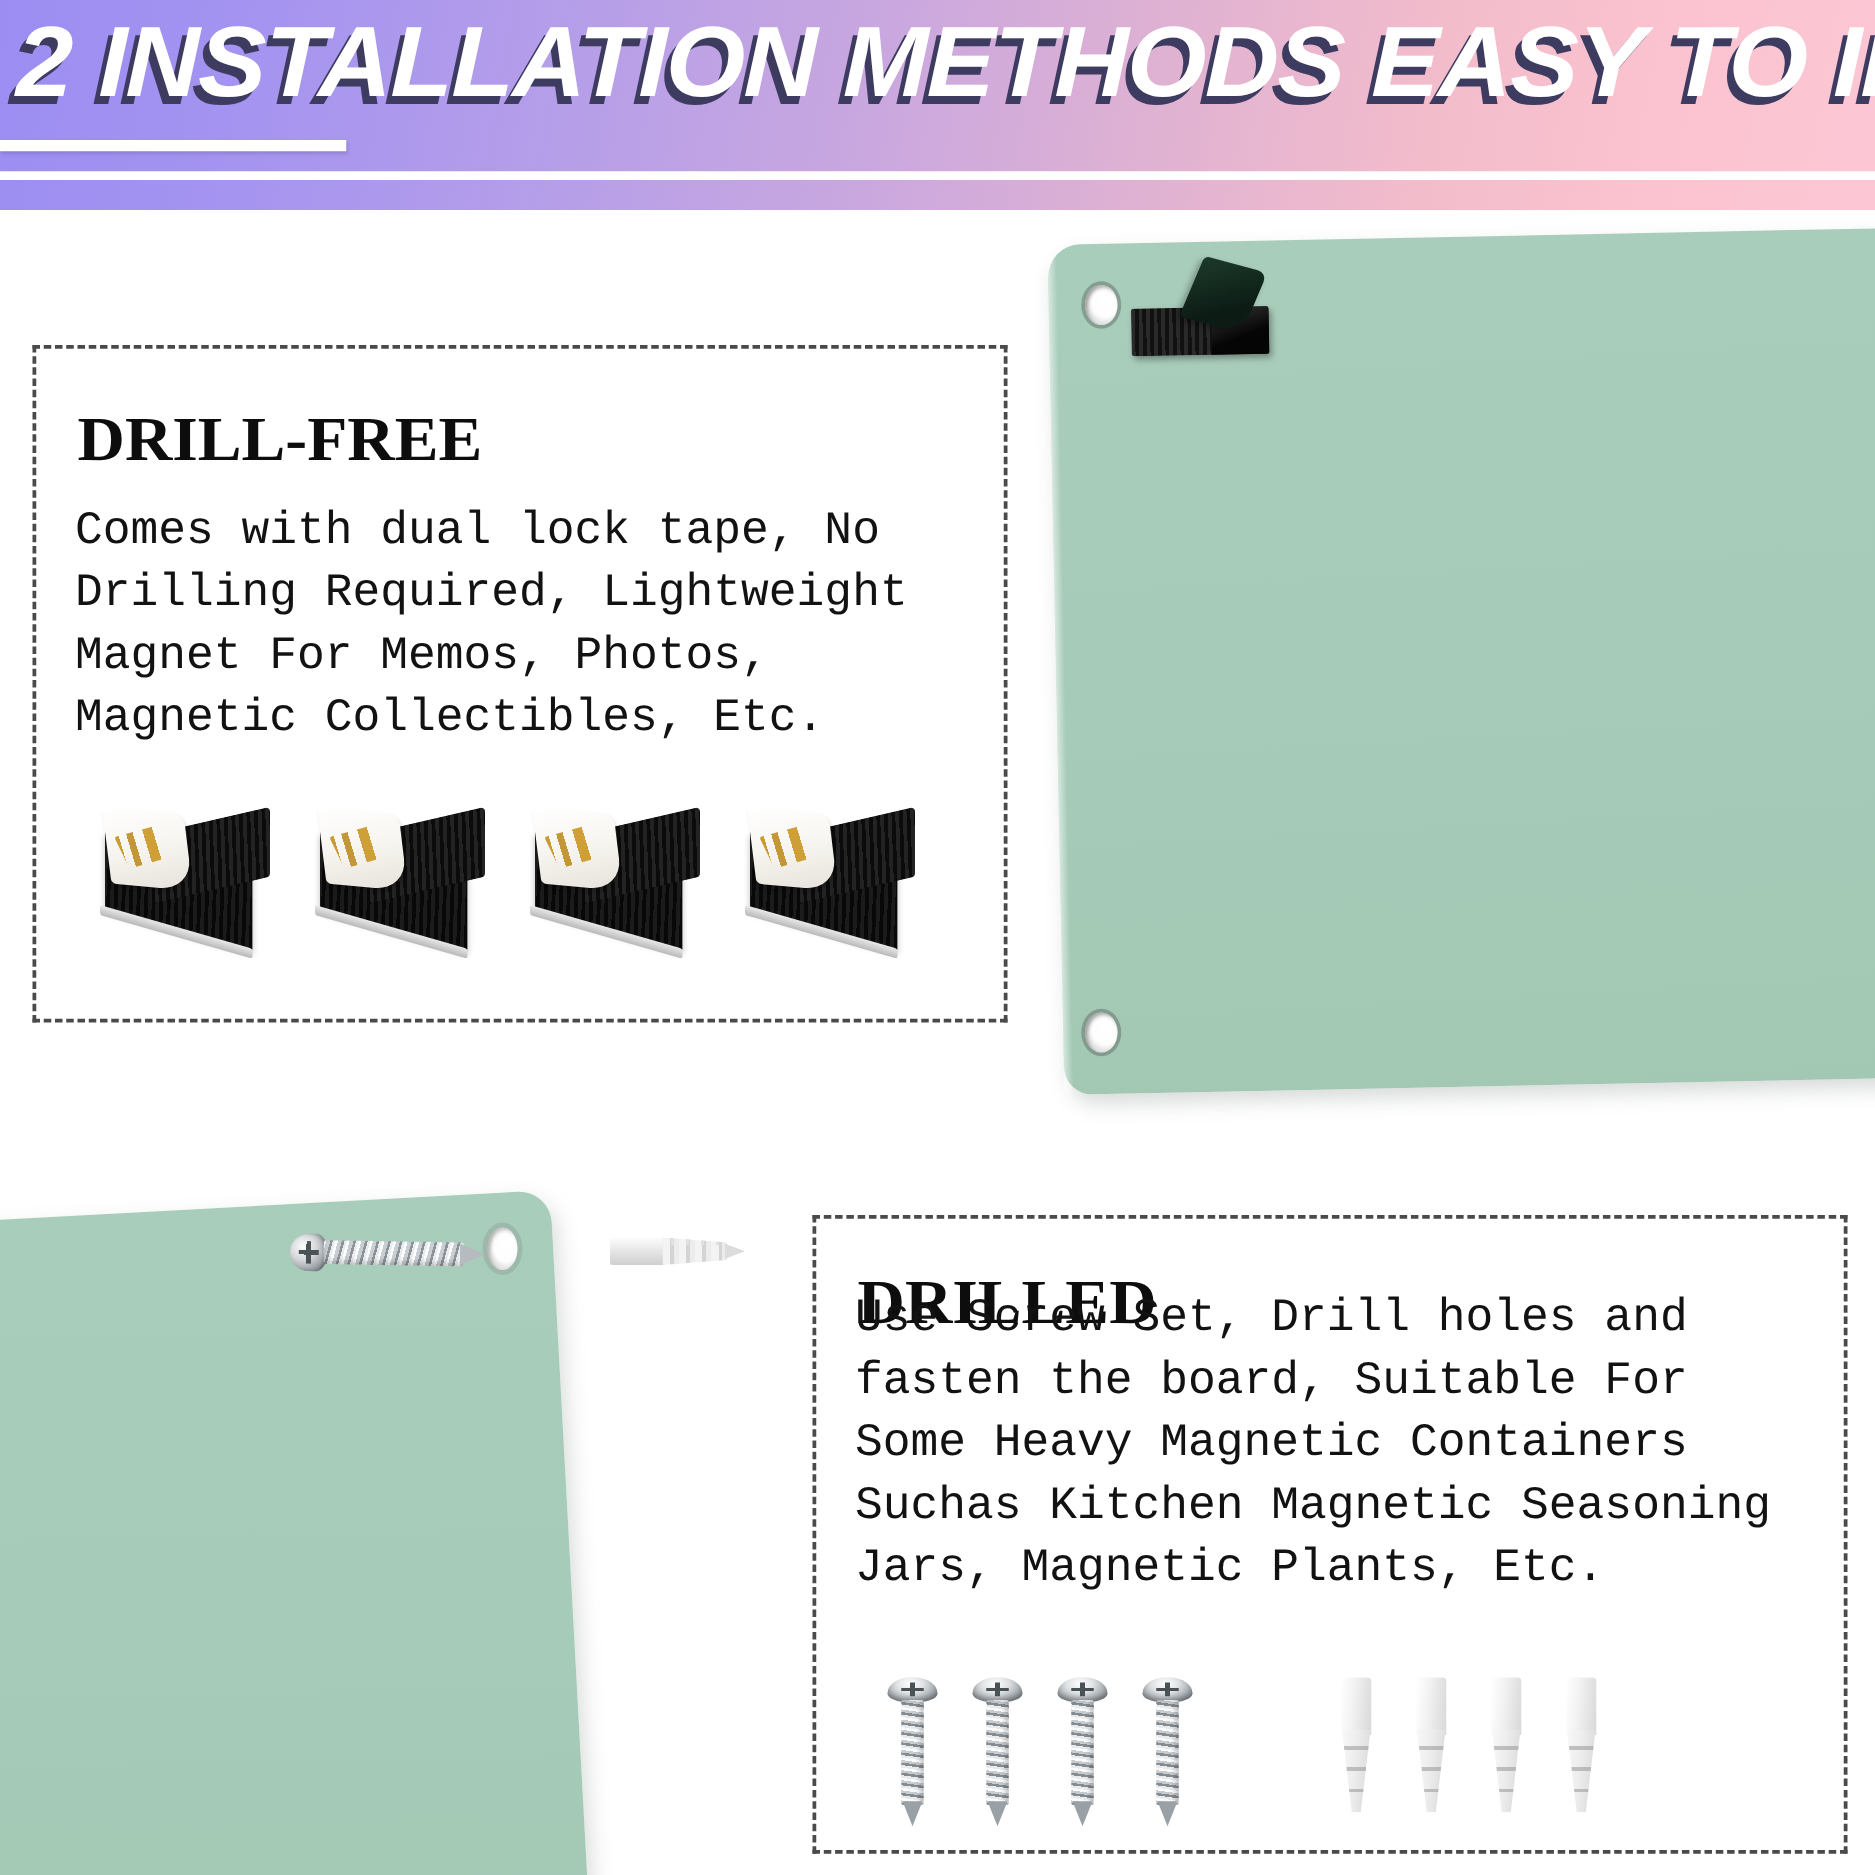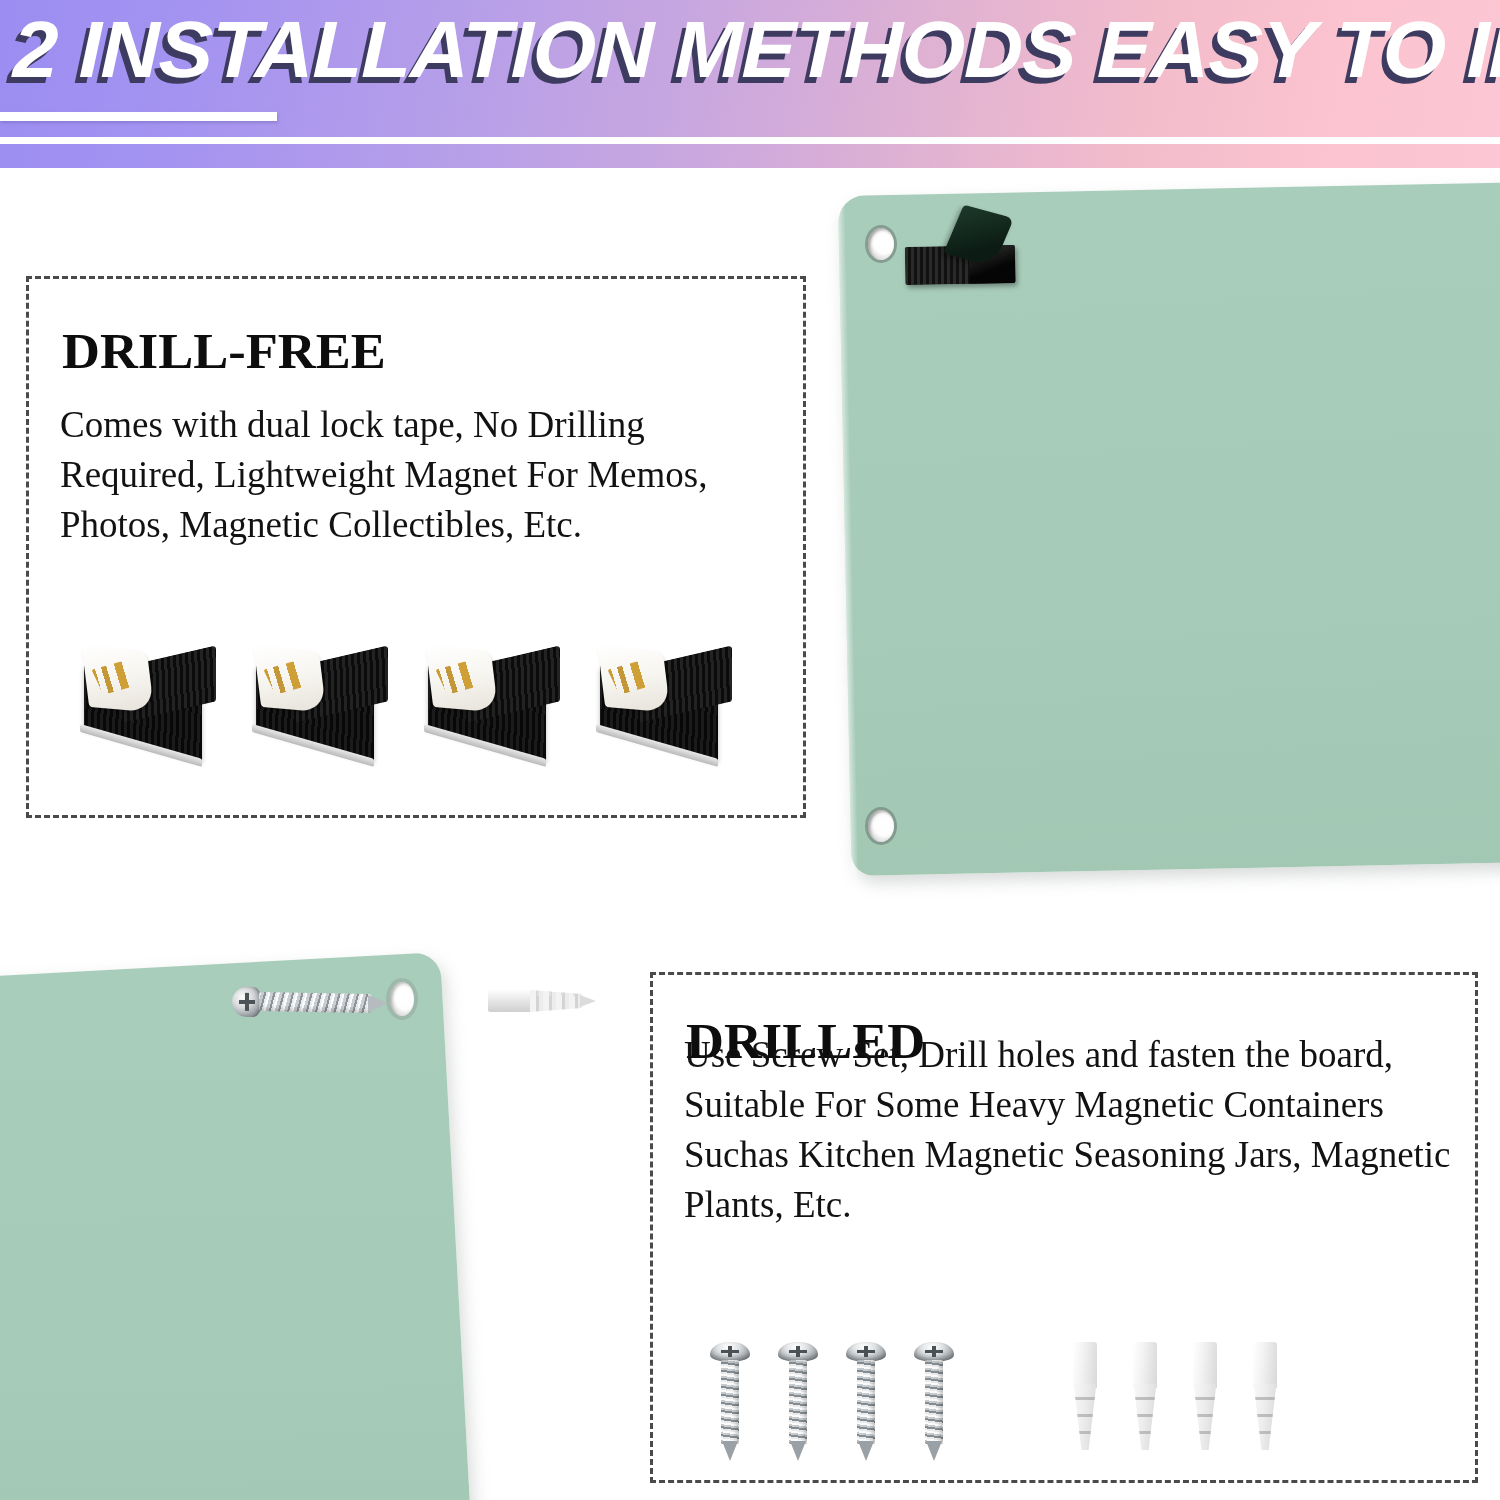--- a/index.html
+++ b/index.html
@@ -52,21 +52,21 @@
     font-family:"Liberation Serif", serif;
     font-weight:bold;
     color:#0d0d0d;
     letter-spacing:0px;
     white-space:nowrap;
     transform:scaleX(1.05);
     transform-origin:left center;
   }
   .sec-body{
     position:absolute;
-    font-family:Liberation Serif, serif;
+    font-family:Liberation Mono, monospace;
     color:#121212;
     font-weight:400;
   }
 
   #df-title { left:62px; top:322px; font-size:50px; }
   #df-body  { left:60px; top:400px; width:700px; font-size:37px; line-height:50px; }
 
   #dr-title { left:686px; top:1012px; font-size:50px; }
   #dr-body  { left:684px; top:1030px; width:775px; font-size:37px; line-height:50px; }
 

